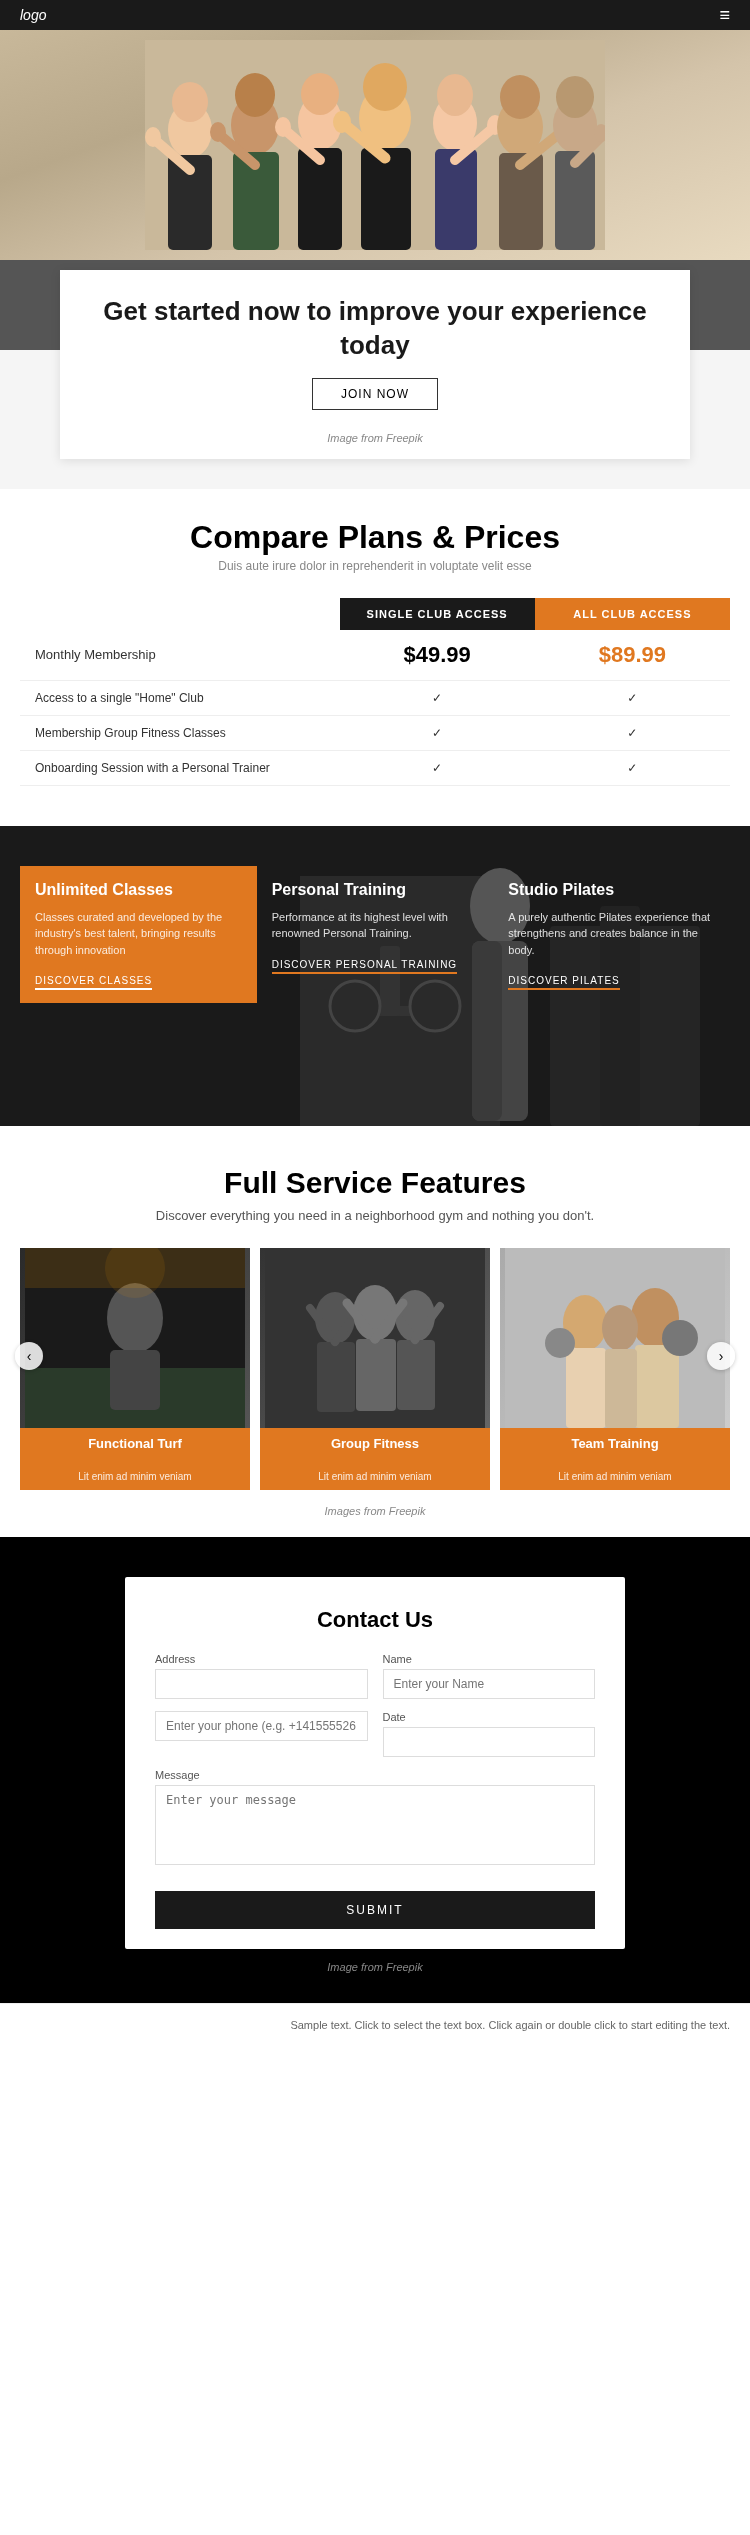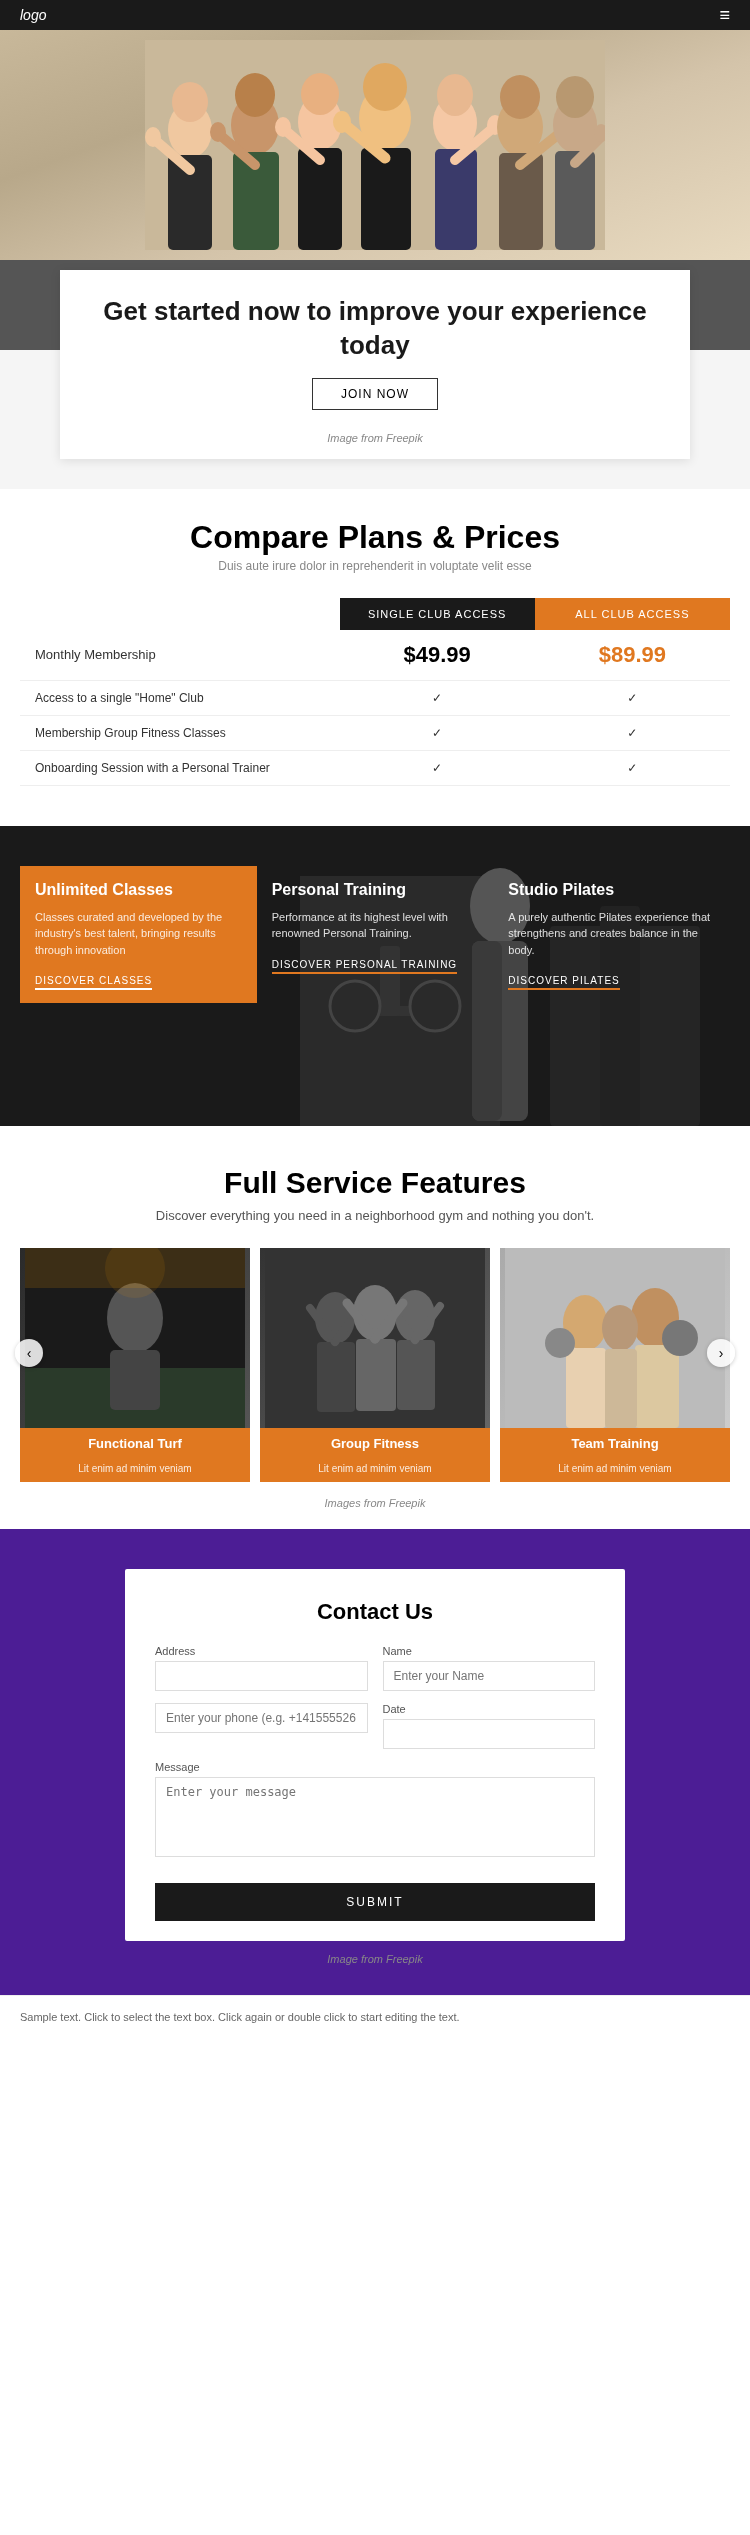--- a/index.html
+++ b/index.html
@@ -80,21 +80,21 @@
       width: 100%;
       border-collapse: collapse;
     }
     .pricing-table .col-label { width: 45%; text-align: left; }
     .pricing-table .col-single { width: 27.5%; }
     .pricing-table .col-all { width: 27.5%; }
 
     .pricing-header-row td {
       padding: 10px 15px;
       font-size: 11px;
-      font-weight: 400;
+      font-weight: 700;
       letter-spacing: 1px;
       text-transform: uppercase;
     }
     .header-single {
       background: #1a1a1a;
       color: #fff;
       text-align: center;
     }
     .header-all {
       background: #e07820;
@@ -251,38 +251,38 @@
     .feature-img.team { background: linear-gradient(135deg, #aaa, #ccc); }
 
     .feature-label {
       background: #e07820;
       color: #fff;
       padding: 8px 12px;
     }
     .feature-label h4 {
       font-size: 13px;
       font-weight: 700;
-      margin-bottom: 12px;
+      margin-bottom: 20px;
     }
     .feature-label p {
       font-size: 10px;
       color: rgba(255,255,255,0.85);
     }
 
     .features-credit {
       font-size: 11px;
       color: #888;
       font-style: italic;
       margin-top: 15px;
       text-align: center;
     }
 
     
     .contact-section {
-      background: #4c1d95;
+      background: #000000;
       padding: 40px 24px 30px;
       position: relative;
       min-height: 400px;
     }
     .contact-card {
       background: #fff;
       max-width: 500px;
       margin: 0 auto;
       padding: 30px 30px 20px;
       border-radius: 2px;
@@ -339,21 +339,21 @@
       text-align: center;
       color: #888;
       font-size: 11px;
       font-style: italic;
       margin-top: 12px;
     }
 
     
     .footer-notice {
       background: #fff;
-      text-align: left;
+      text-align: right;
       padding: 15px 20px;
       font-size: 11px;
       color: #666;
       border-top: 1px solid #eee;
     }
 
     
     .hero-area {
       width: 100%;
       height: 230px;

